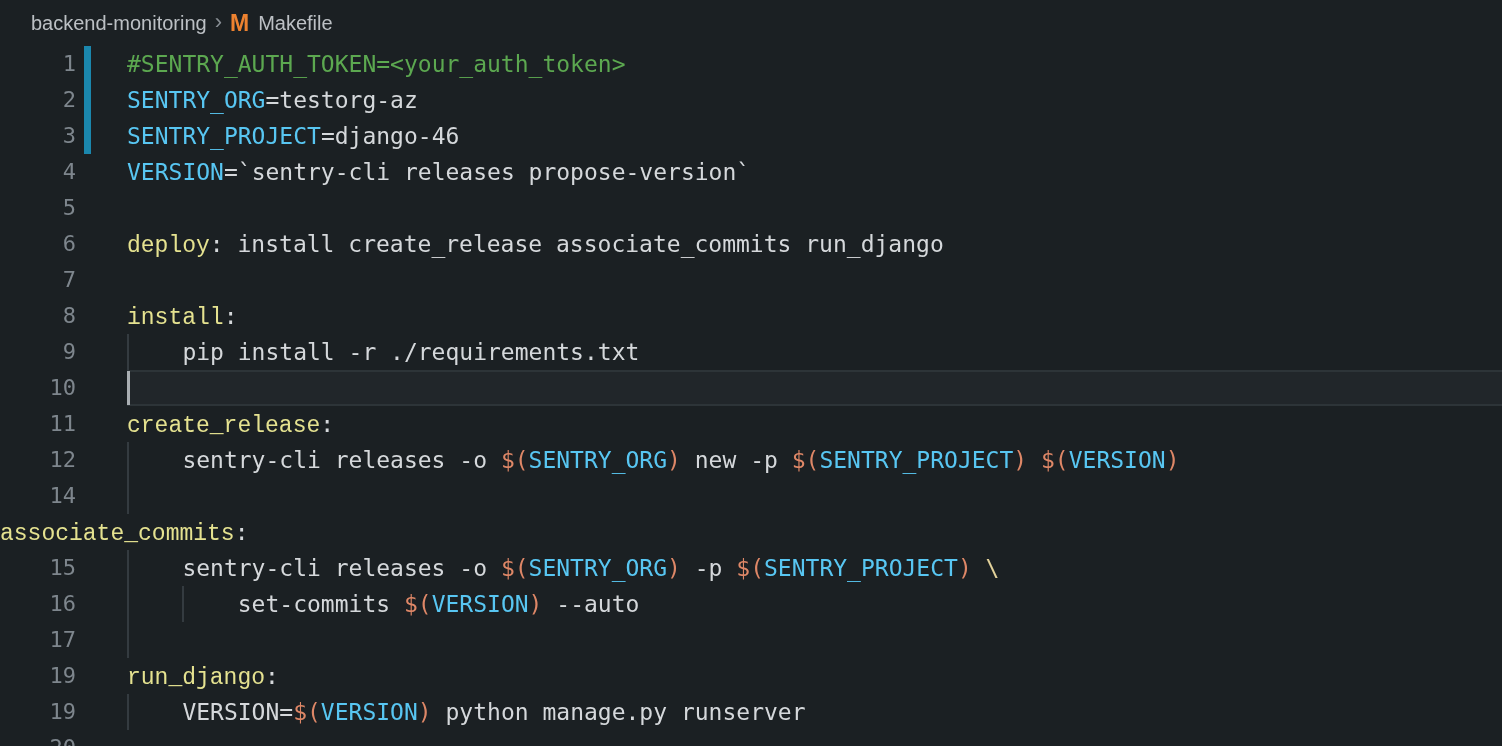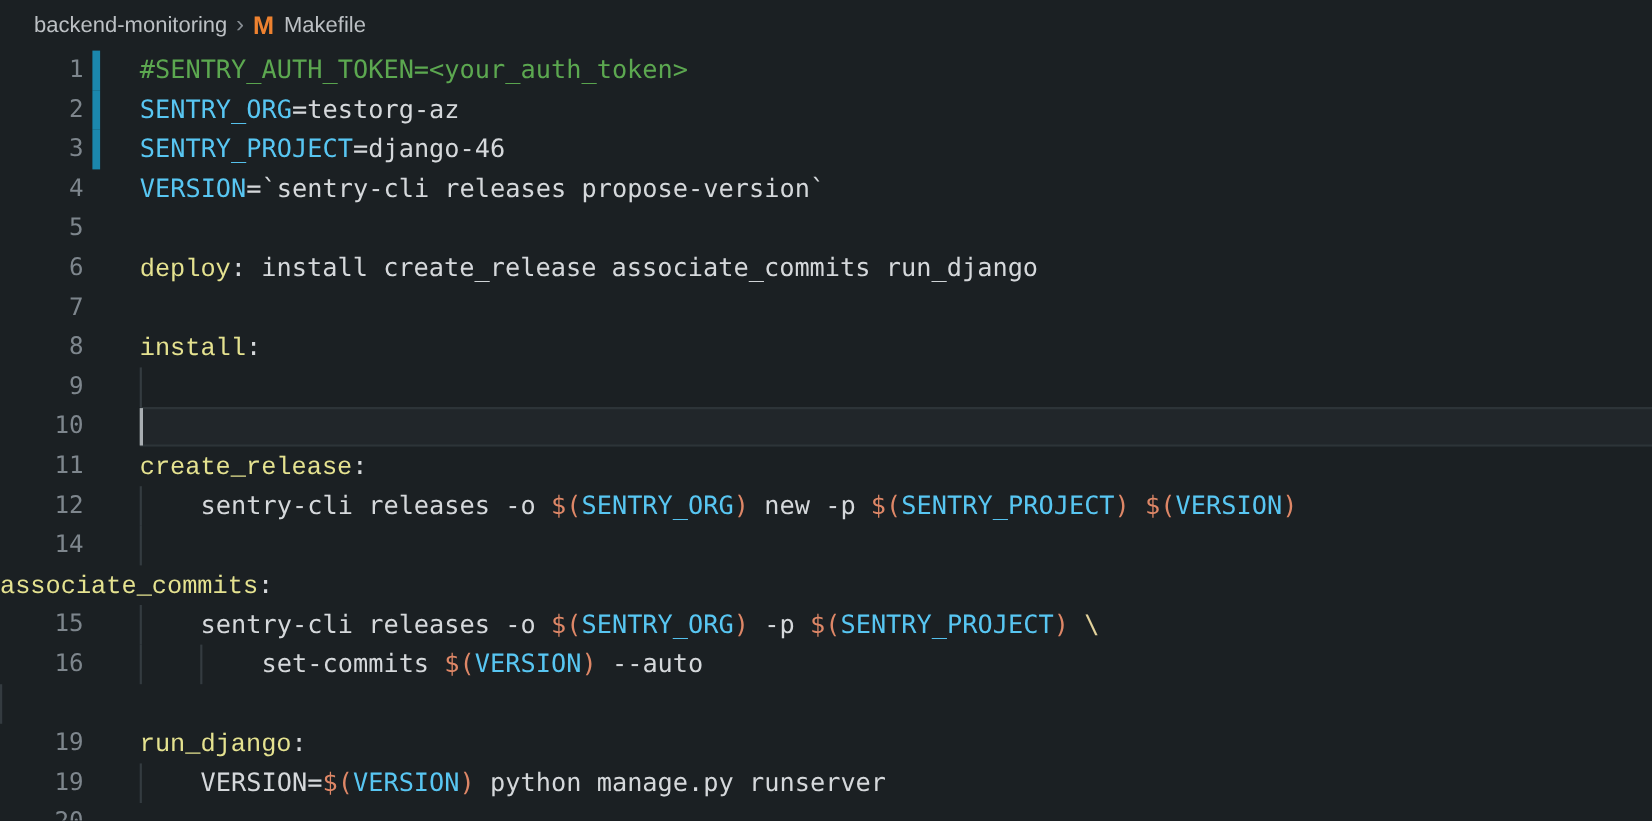--- a/index.html
+++ b/index.html
@@ -70,26 +70,26 @@
 <div class="editor">
   <div id="editor-lines">
       <div class="line"><div class="gutter"><div class="modbar"></div><span class="lnum">1</span></div><div class="content"><span class="tk-comment">#SENTRY_AUTH_TOKEN=&lt;your_auth_token&gt;</span></div></div>
       <div class="line"><div class="gutter"><div class="modbar"></div><span class="lnum">2</span></div><div class="content"><span class="tk-var">SENTRY_ORG</span><span class="tk-plain">=testorg-az</span></div></div>
       <div class="line"><div class="gutter"><div class="modbar"></div><span class="lnum">3</span></div><div class="content"><span class="tk-var">SENTRY_PROJECT</span><span class="tk-plain">=django-46</span></div></div>
       <div class="line"><div class="gutter"><span class="lnum">4</span></div><div class="content"><span class="tk-var">VERSION</span><span class="tk-plain">=`sentry-cli releases propose-version`</span></div></div>
       <div class="line"><div class="gutter"><span class="lnum">5</span></div><div class="content"></div></div>
       <div class="line"><div class="gutter"><span class="lnum">6</span></div><div class="content"><span class="tk-target">deploy</span><span class="tk-plain">: install create_release associate_commits run_django</span></div></div>
       <div class="line"><div class="gutter"><span class="lnum">7</span></div><div class="content"></div></div>
       <div class="line"><div class="gutter"><span class="lnum">8</span></div><div class="content"><span class="tk-target">install</span><span class="tk-plain">:</span></div></div>
-      <div class="line"><div class="gutter"><span class="lnum">9</span></div><div class="content"><div class="guide" style="left: calc(0ch);"></div><span class="indent-spacer" style="width: 4ch;"></span></div></div>
+      <div class="line"><div class="gutter"><span class="lnum">9</span></div><div class="content"><div class="guide" style="left: calc(0ch);"></div><span class="indent-spacer" style="width: 4ch;"></span><span class="tk-plain">pip install -r ./requirements.txt</span></div></div>
       <div class="line current"><div class="gutter"><span class="lnum">10</span></div><div class="content"><div class="caret"></div></div></div>
       <div class="line"><div class="gutter"><span class="lnum">11</span></div><div class="content"><span class="tk-target">create_release</span><span class="tk-plain">:</span></div></div>
       <div class="line"><div class="gutter"><span class="lnum">12</span></div><div class="content"><div class="guide" style="left: calc(0ch);"></div><span class="indent-spacer" style="width: 4ch;"></span><span class="tk-plain">sentry-cli releases -o </span><span class="tk-punct">$(</span><span class="tk-var">SENTRY_ORG</span><span class="tk-punct">)</span><span class="tk-plain"> new -p </span><span class="tk-punct">$(</span><span class="tk-var">SENTRY_PROJECT</span><span class="tk-punct">)</span><span class="tk-plain"> </span><span class="tk-punct">$(</span><span class="tk-var">VERSION</span><span class="tk-punct">)</span></div></div>
       <div class="line"><div class="gutter"><span class="lnum">14</span></div><div class="content"><div class="guide" style="left: calc(0ch);"></div></div></div>
       <div class="line"><div class="content"><span class="tk-target">associate_commits</span><span class="tk-plain">:</span></div></div>
       <div class="line"><div class="gutter"><span class="lnum">15</span></div><div class="content"><div class="guide" style="left: calc(0ch);"></div><span class="indent-spacer" style="width: 4ch;"></span><span class="tk-plain">sentry-cli releases -o </span><span class="tk-punct">$(</span><span class="tk-var">SENTRY_ORG</span><span class="tk-punct">)</span><span class="tk-plain"> -p </span><span class="tk-punct">$(</span><span class="tk-var">SENTRY_PROJECT</span><span class="tk-punct">)</span><span class="tk-plain"> </span><span class="tk-escape">\</span></div></div>
       <div class="line"><div class="gutter"><span class="lnum">16</span></div><div class="content"><div class="guide" style="left: calc(0ch);"></div><div class="guide" style="left: calc(4ch);"></div><span class="indent-spacer" style="width: 8ch;"></span><span class="tk-plain">set-commits </span><span class="tk-punct">$(</span><span class="tk-var">VERSION</span><span class="tk-punct">)</span><span class="tk-plain"> --auto</span></div></div>
-      <div class="line"><div class="content"><div class="guide" style="left: calc(0ch);"></div></div></div>
+      <div class="line"><div class="gutter"><span class="lnum">17</span></div><div class="content"><div class="guide" style="left: calc(0ch);"></div></div></div>
       <div class="line"><div class="gutter"><span class="lnum">19</span></div><div class="content"><span class="tk-target">run_django</span><span class="tk-plain">:</span></div></div>
       <div class="line"><div class="gutter"><span class="lnum">19</span></div><div class="content"><div class="guide" style="left: calc(0ch);"></div><span class="indent-spacer" style="width: 4ch;"></span><span class="tk-plain">VERSION=</span><span class="tk-punct">$(</span><span class="tk-var">VERSION</span><span class="tk-punct">)</span><span class="tk-plain"> python manage.py runserver</span></div></div>
       <div class="line"><div class="gutter"><span class="lnum">20</span></div><div class="content"></div></div>
     </div>
 </div>
 
 </body></html>

